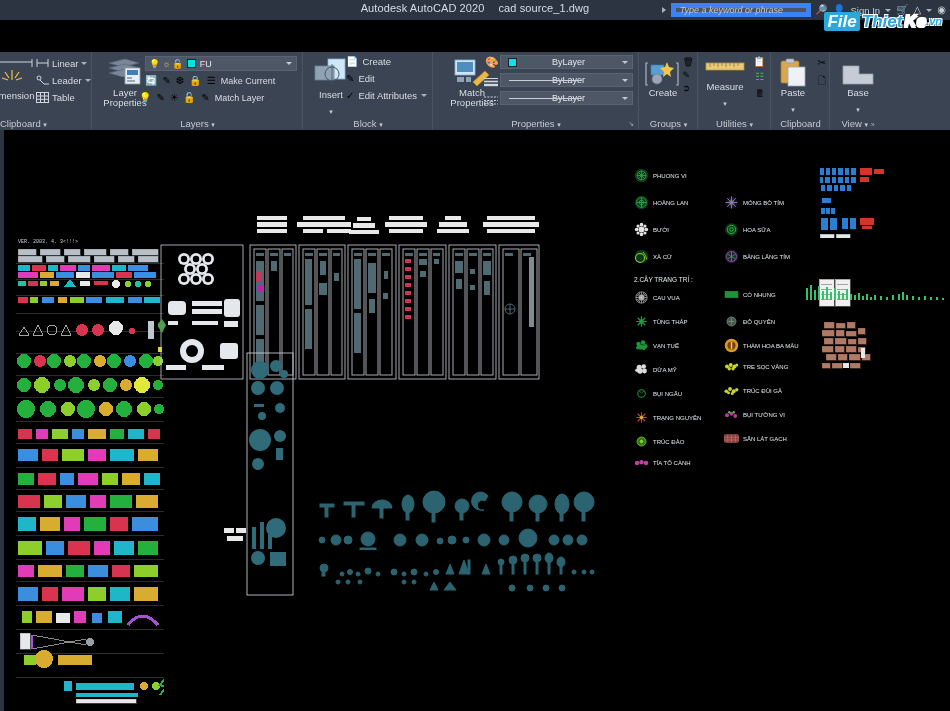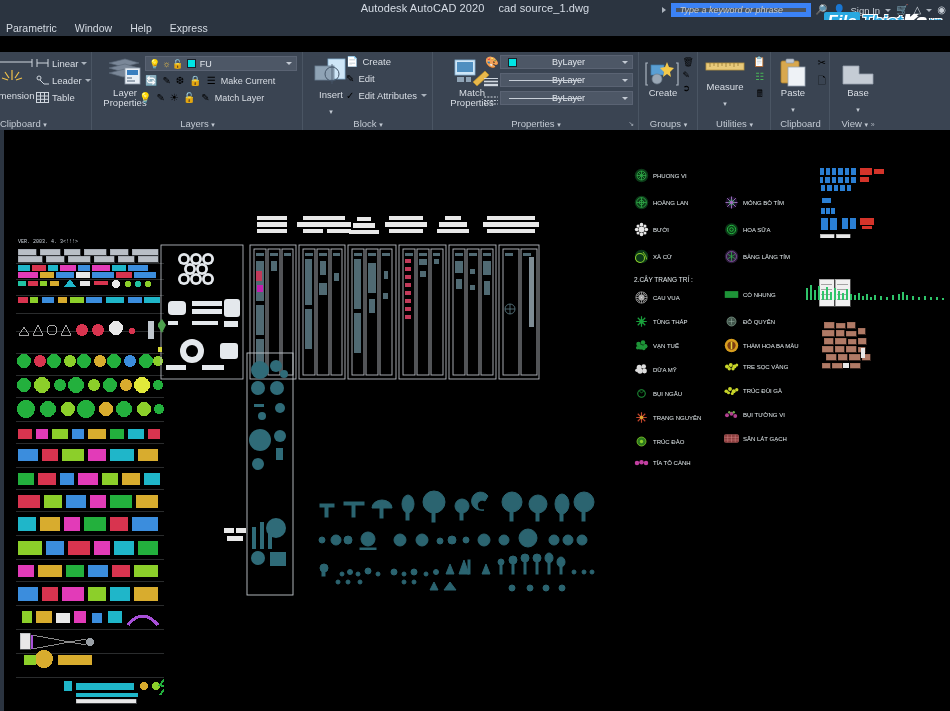--- a/index.html
+++ b/index.html
@@ -139,26 +139,20 @@
     </div>
   </div>
 
   <div class="brand">
     <span class="b1">File</span>
     <span class="b2">Thiet</span>
     <span class="b3">Ke</span>
     <span class="b4">.vn</span>
   </div>
 
-  <div class="menubar">
-    <span class="mi">Parametric</span>
-    <span class="mi">Window</span>
-    <span class="mi">Help</span>
-    <span class="mi">Express</span>
-  </div>
 
 
   <div class="ribbon">
 
     <div class="panel" style="left:0; width:92px;">
 
       <div style="position:absolute; left:-14px; top:6px; width:52px; height:46px;">
         <svg width="52" height="34" viewBox="0 0 52 34">
           <line x1="6" y1="4" x2="46" y2="4" stroke="#cfd6de" stroke-width="1"></line>
           <line x1="6" y1="1" x2="6" y2="9" stroke="#cfd6de" stroke-width="1"></line>

